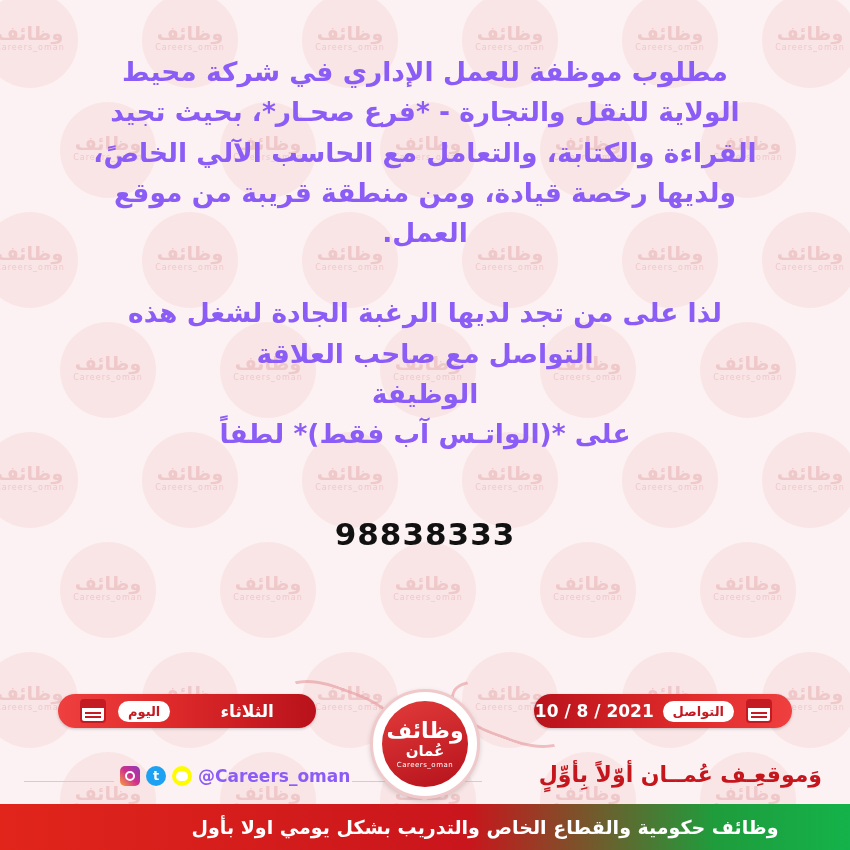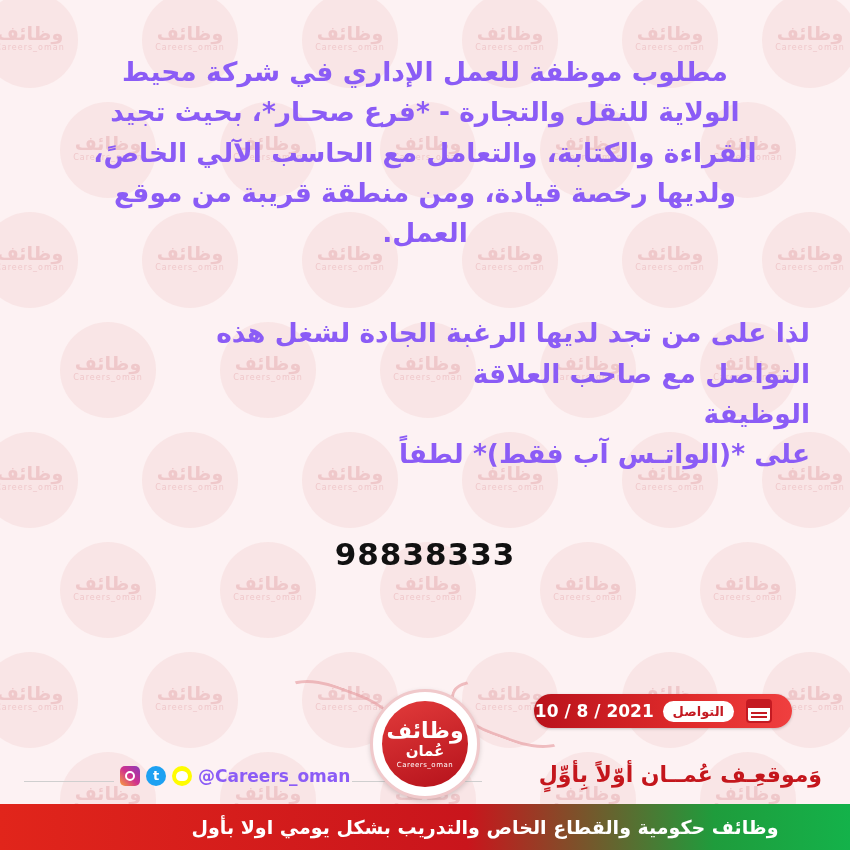--- a/index.html
+++ b/index.html
@@ -68,22 +68,21 @@
     color: #111;
   }
   .body-block {
     font-size: 26.5px;
     line-height: 1.52;
     font-weight: bold;
     color: #8b5cf6;
     margin: 38px 6px 0 6px;
   }
   .body-block.second {
-    margin-top: 60px;
-    text-align: right;
+    margin-top: 40px;
   }
   .line {
     display: block;
   }
   .phone {
     margin-top: 62px;
     font-size: 31px;
     font-weight: bold;
     letter-spacing: 1px;
     color: #111;
@@ -449,20 +448,25 @@
   <div id="databar">
     <div class="swoosh left"></div>
     <div class="swoosh right"></div>
 
     <div class="pill date">
       <div class="cal-icon"></div>
       <span class="tag">التواصل</span>
       <span class="value">2021 / 8 / 10</span>
     </div>
 
+    <div class="pill day">
+      <div class="cal-icon"></div>
+      <span class="tag">اليوم</span>
+      <span class="value">الثلاثاء</span>
+    </div>
   </div>
 
   <div id="logo">
     <div class="inner">
       <span class="l1">وظائف</span>
       <span class="l2">عُمان</span>
       <span class="l3">Careers_oman</span>
     </div>
   </div>
 

